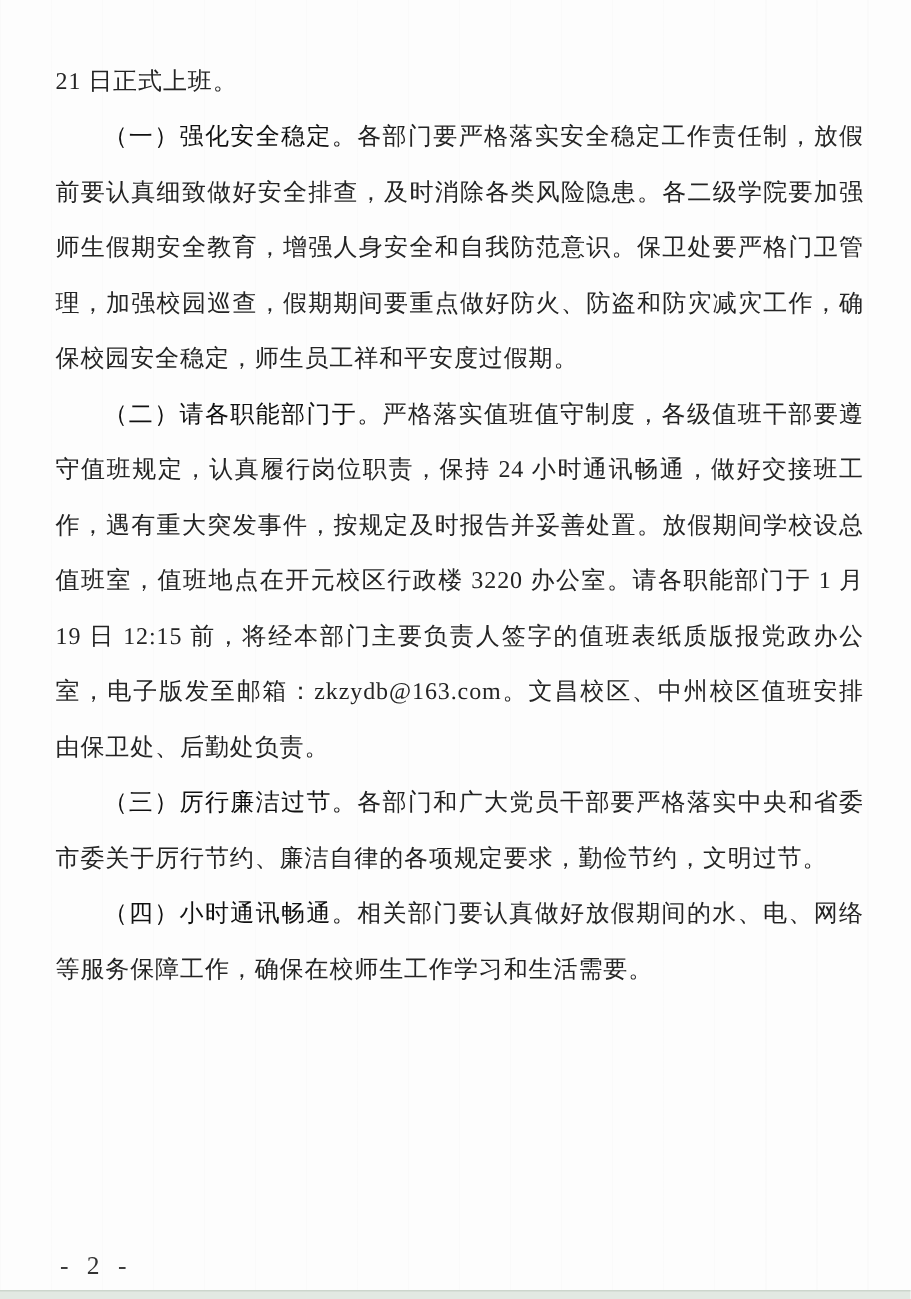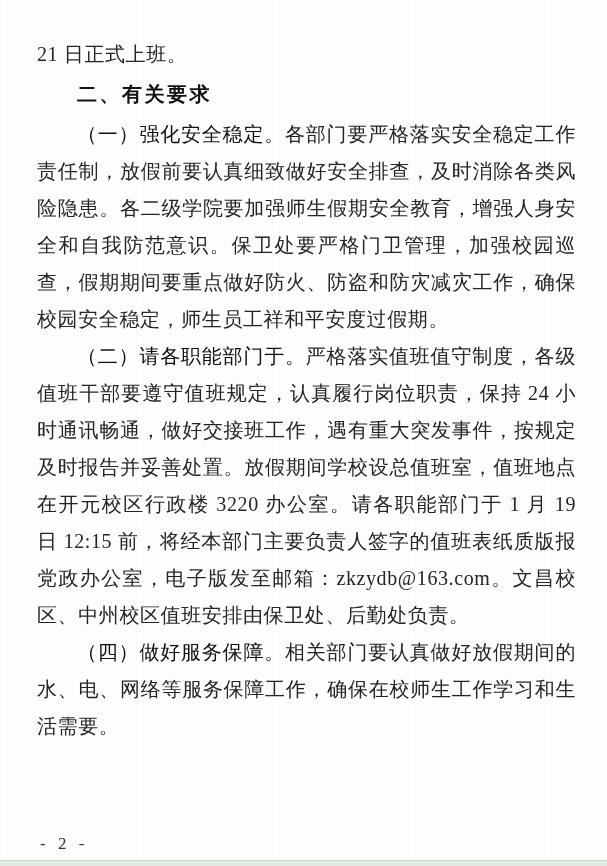--- a/index.html
+++ b/index.html
@@ -22,21 +22,21 @@
         rgba(0,0,0,0.012) 0px, rgba(0,0,0,0.012) 1px,
         rgba(0,0,0,0) 1px, rgba(0,0,0,0) 34px),
       #fdfdfd;
   }
   .doc-body {
     position: absolute;
     left: 37px;
     right: 31px;
     top: 36px;
     color: #242424;
-    font-size: 20px;
+    font-size: 16px;
     line-height: 37px;
     letter-spacing: 0.6px;
     text-align: justify;
   }
   .doc-body p {
     margin: 0;
   }
   .para-indent {
     text-indent: 2em;
   }
@@ -73,28 +73,28 @@
 </style>
 </head>
 <body>
 
 <div class="scan-page">
 
   <div class="doc-body">
 
     <p>21 日正式上班。</p>
 
-    <p class="section-heading">二、有关要求</p>
 
     <p class="para-indent"><span class="section-lead">（一）强化安全稳定。</span><span>各部门要严格落实安全稳定工作责任制，放假前要认真细致做好安全排查，及时消除各类风险隐患。各二级学院要加强师生假期安全教育，增强人身安全和自我防范意识。保卫处要严格门卫管理，加强校园巡查，假期期间要重点做好防火、防盗和防灾减灾工作，确保校园安全稳定，师生员工祥和平安度过假期。</span></p>
 
     <p class="para-indent"><span class="section-lead">（二）请各职能部门于。</span><span>严格落实值班值守制度，各级值班干部要遵守值班规定，认真履行岗位职责，保持 24 小时通讯畅通，做好交接班工作，遇有重大突发事件，按规定及时报告并妥善处置。放假期间学校设总值班室，值班地点在开元校区行政楼 3220 办公室。请各职能部门于 1 月 19 日 12:15 前，将经本部门主要负责人签字的值班表纸质版报党政办公室，电子版发至邮箱：zkzydb@163.com。文昌校区、中州校区值班安排由保卫处、后勤处负责。</span></p>
 
+    <p class="para-indent"><span class="section-lead">（三）厉行廉洁过节。</span><span>各部门和广大党员干部要严格落实中央和省委市委关于厉行节约、廉洁自律的各项规定要求，勤俭节约，文明过节。</span></p>
 
-    <p class="para-indent"><span class="section-lead">（四）做好服务保障。</span><span>相关部门要认真做好放假期间的水、电、网络等服务保障工作，确保在校师生工作学习和生活需要。</span></p>
+    <p class="para-indent"><span class="section-lead">（四）小时通讯畅通。</span><span>相关部门要认真做好放假期间的水、电、网络等服务保障工作，确保在校师生工作学习和生活需要。</span></p>
 
   </div>
 
   <div class="page-footer">- 2 -</div>
 
   <div class="scan-bottom-edge"></div>
 
 </div>
 
 </body></html>

